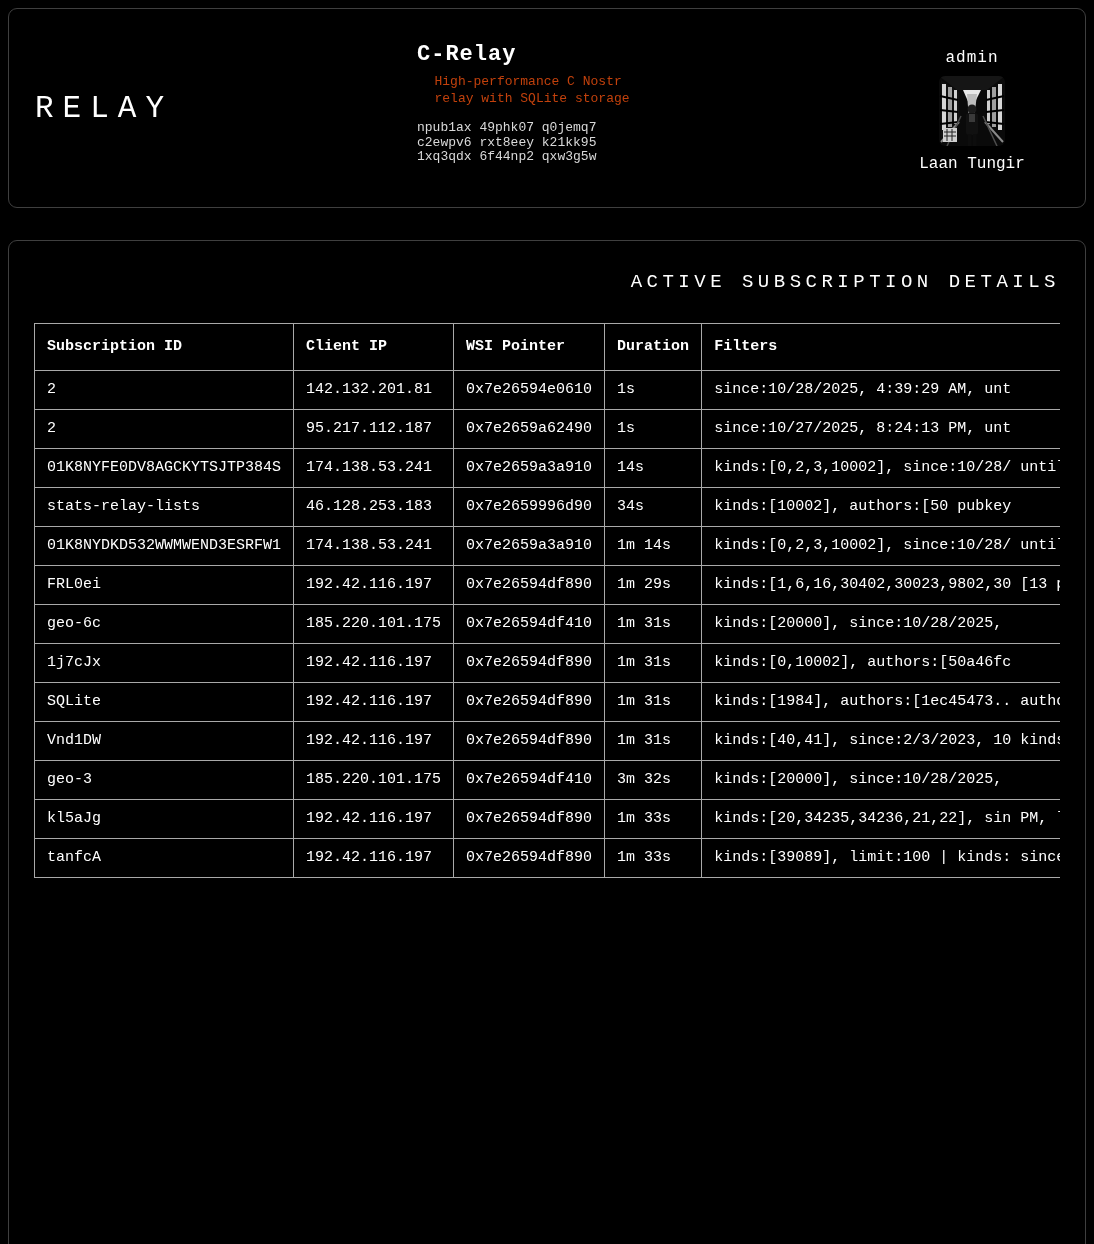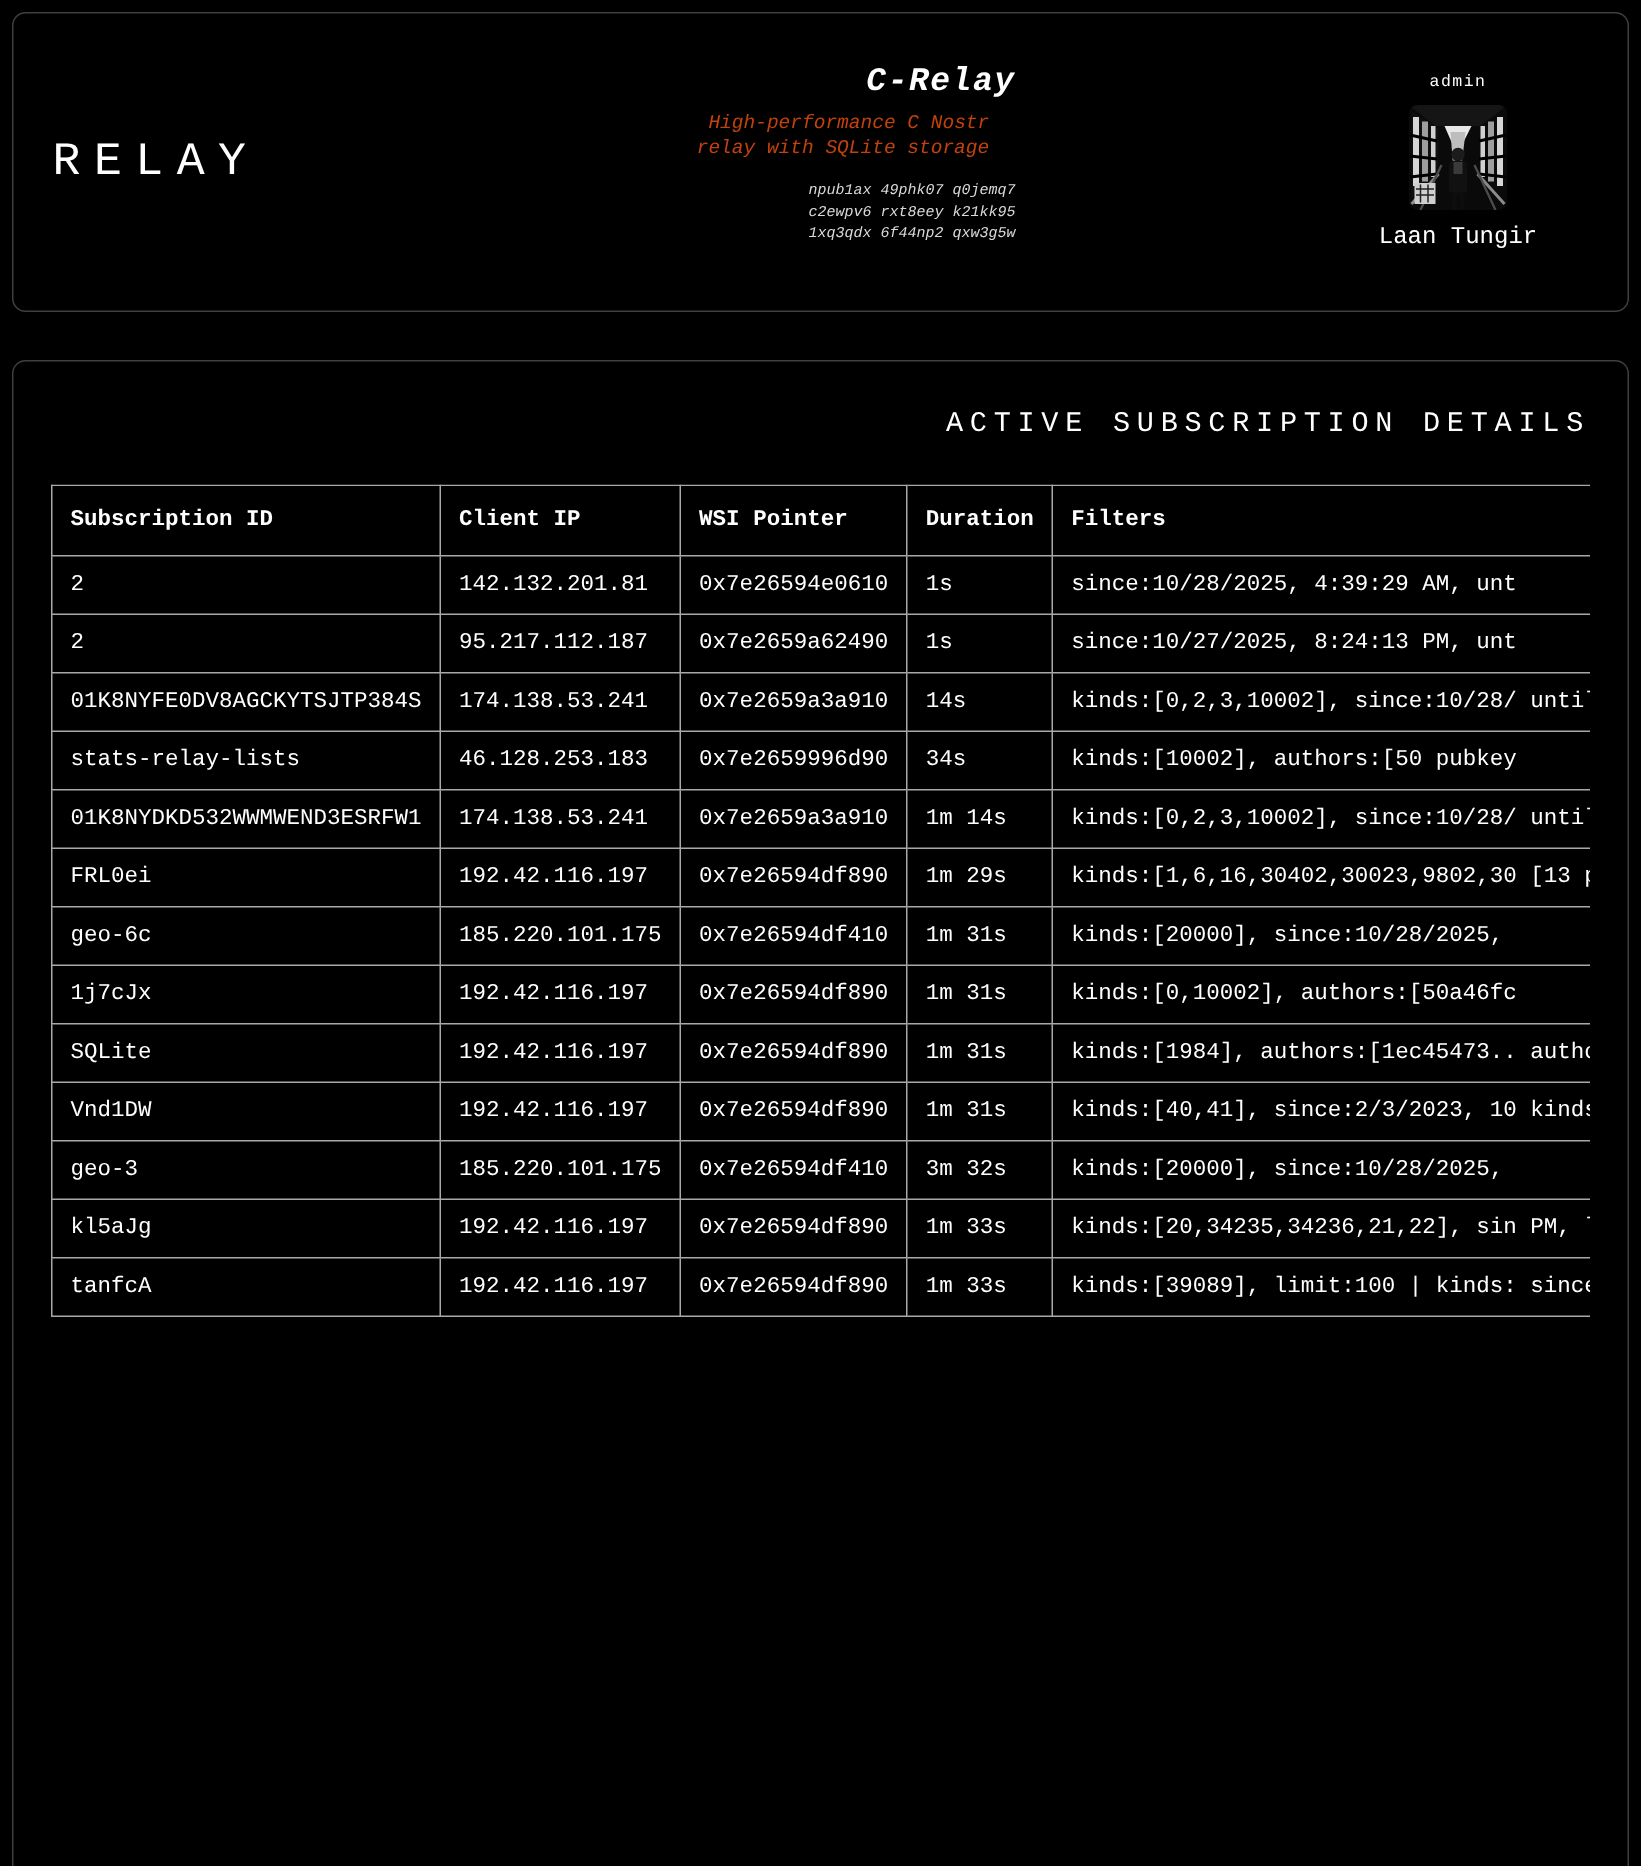--- a/index.html
+++ b/index.html
@@ -26,52 +26,51 @@
   }
   .brand {
     align-self: center;
     padding-left: 26px;
     font-size: 31px;
     font-weight: normal;
     letter-spacing: 9px;
     white-space: nowrap;
   }
   .title-block {
-    text-align: right;
+    text-align: left;
     padding-top: 33px;
     width: 260px;
-    font-style: italic;
   }
   .app-title {
     font-size: 22px;
     font-weight: bold;
     letter-spacing: 1px;
   }
   .app-subtitle {
     margin: 6px auto 0;
     max-width: 225px;
     font-size: 13px;
     line-height: 17px;
     color: #c2410c;
   }
   .npub {
     margin-top: 14px;
-    font-size: 10px;
+    font-size: 13px;
     line-height: 14.5px;
     color: #d9d9d9;
     white-space: pre-line;
   }
   .admin-block {
     justify-self: end;
     margin-right: 58px;
     padding-top: 40px;
     text-align: center;
     width: 110px;
   }
-  .admin-label { font-size: 11px; letter-spacing: 1px; }
+  .admin-label { font-size: 16px; letter-spacing: 1px; }
   .admin-avatar {
     margin: 9px auto 0;
     width: 66px; height: 70px;
     border-radius: 6px;
     overflow: hidden;
     display: block;
     cursor: pointer;
   }
   .admin-name { margin-top: 9px; font-size: 16px; white-space: nowrap; }
   

